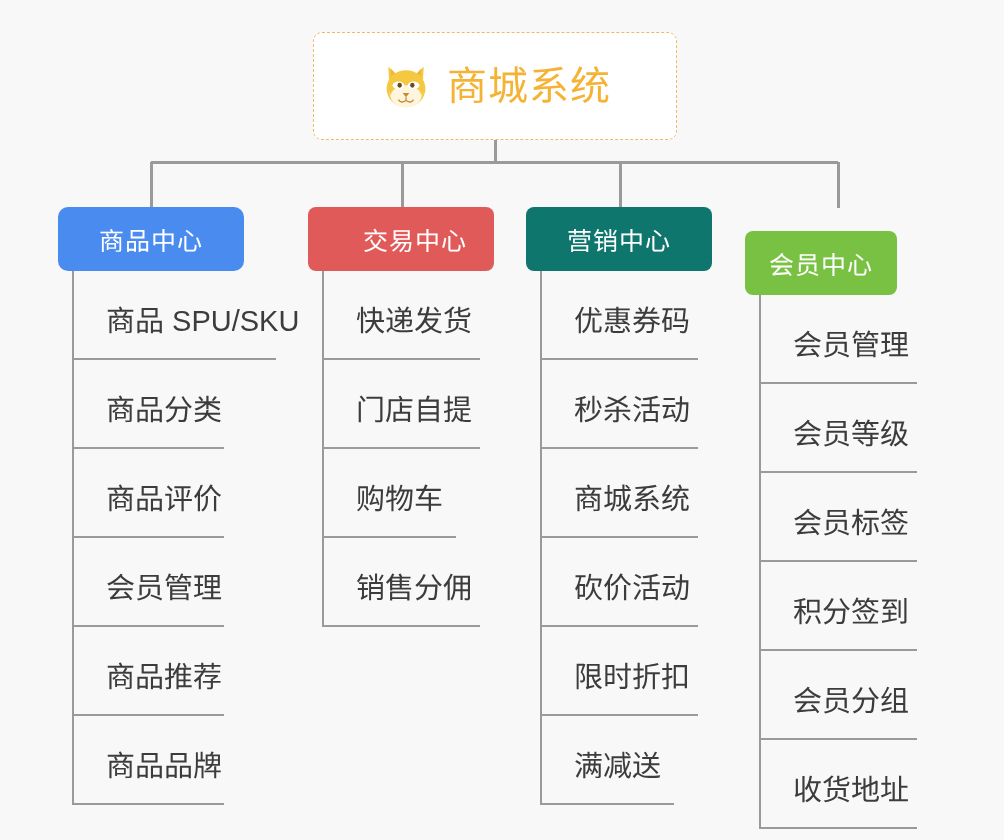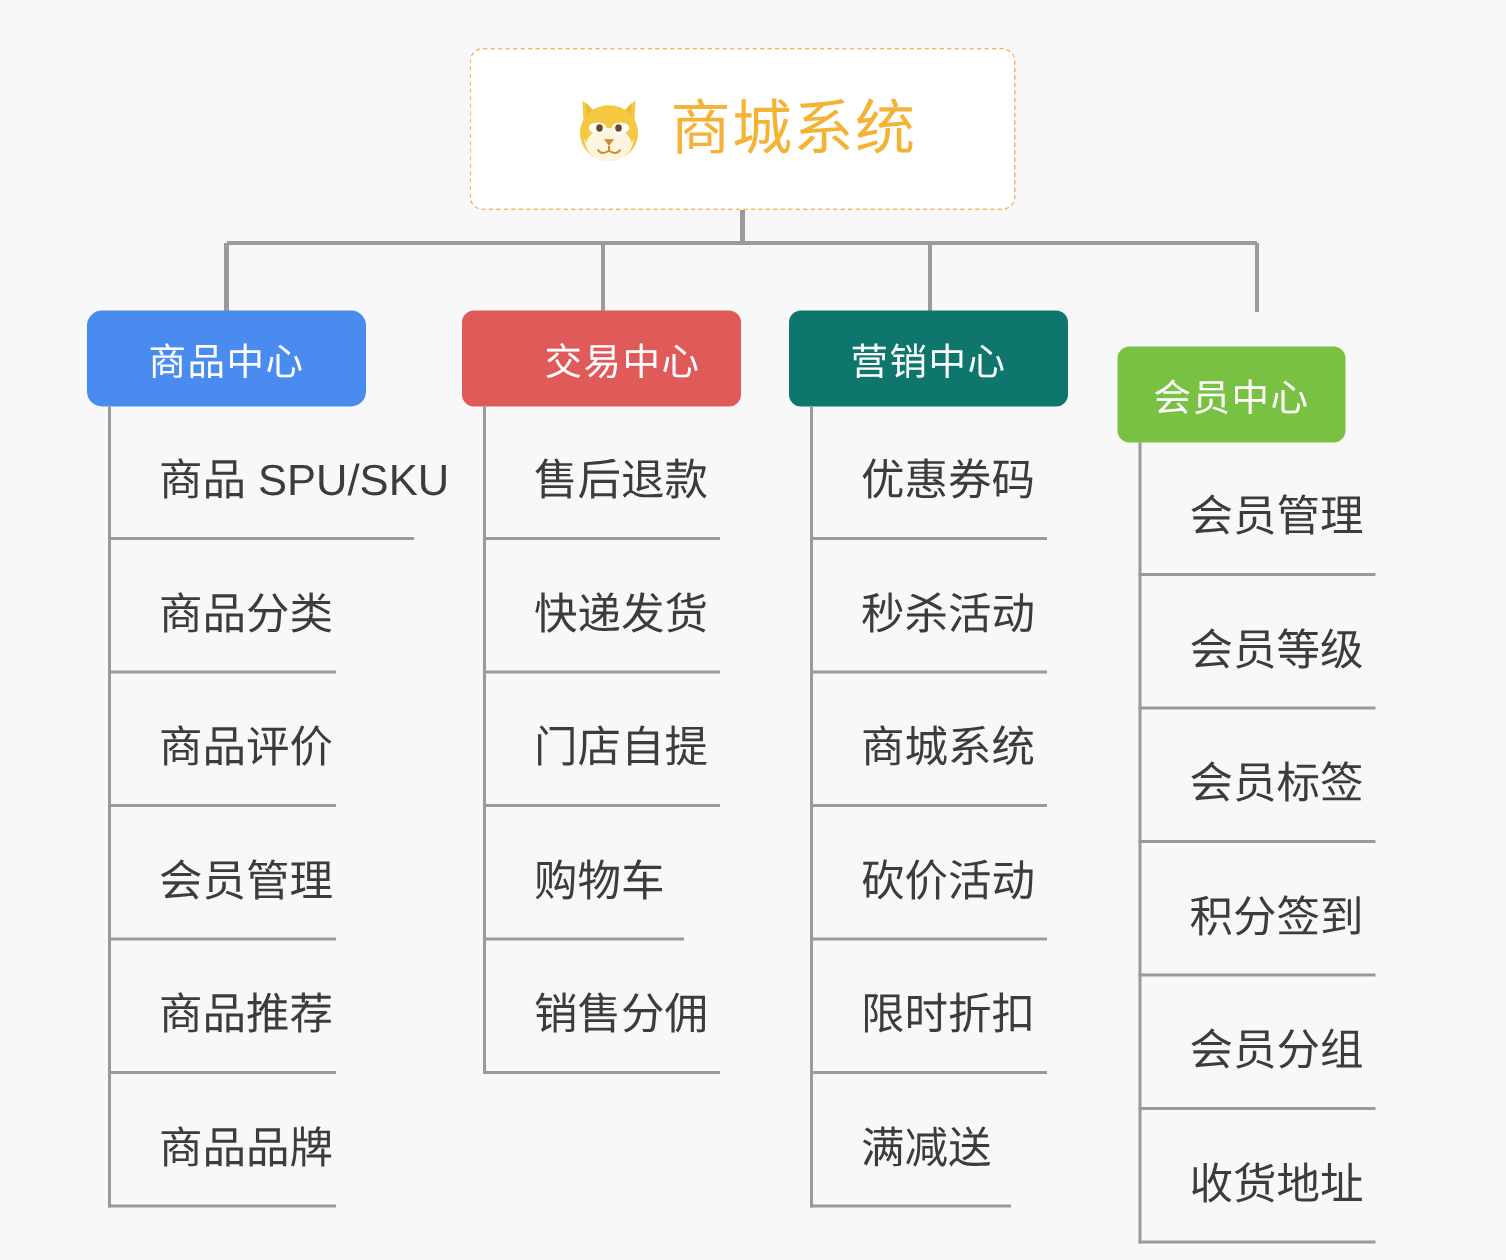--- a/index.html
+++ b/index.html
@@ -195,24 +195,20 @@
     </div>
   </div>
 
   <div class="branch" id="branch-1">
     <div class="branch-head" style="background: rgb(225, 90, 90);">
       <span>交易中心</span>
     </div>
     <div class="branch-body">
       <div class="branch-spine" style="background: rgb(154, 154, 154);"></div>
       <div class="leaf">
-        <span class="leaf-label">售后退款</span>
-        <span class="leaf-rule" style="width: 158px; background: rgb(154, 154, 154);"></span>
-      </div>
-      <div class="leaf">
         <span class="leaf-label">快递发货</span>
         <span class="leaf-rule" style="width: 158px; background: rgb(154, 154, 154);"></span>
       </div>
       <div class="leaf">
         <span class="leaf-label">门店自提</span>
         <span class="leaf-rule" style="width: 158px; background: rgb(154, 154, 154);"></span>
       </div>
       <div class="leaf">
         <span class="leaf-label">购物车</span>
         <span class="leaf-rule" style="width: 134px; background: rgb(154, 154, 154);"></span>

